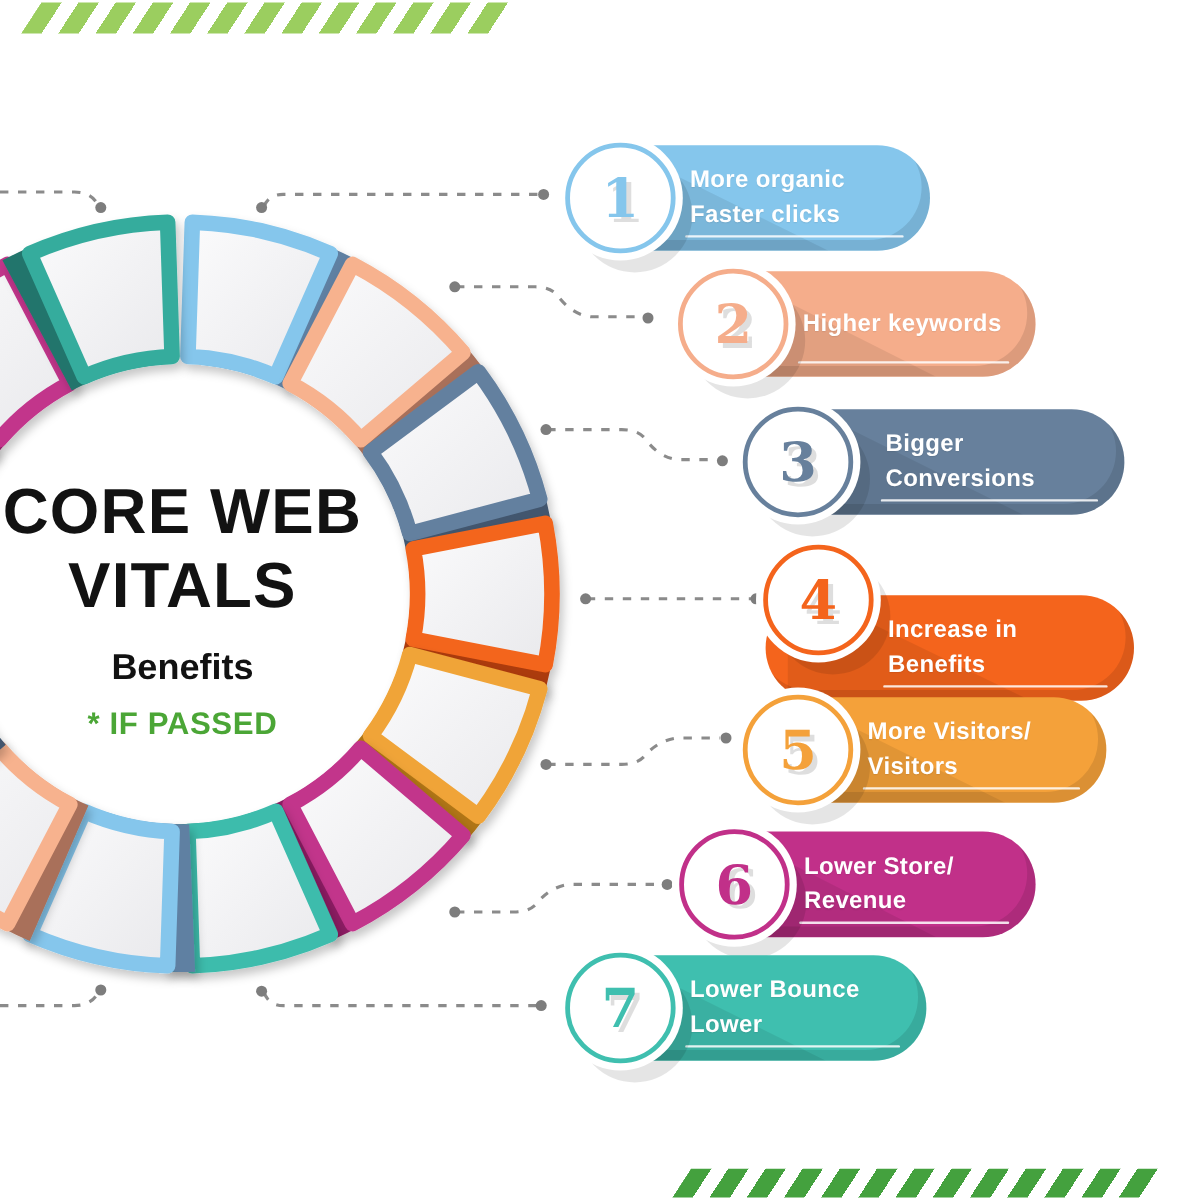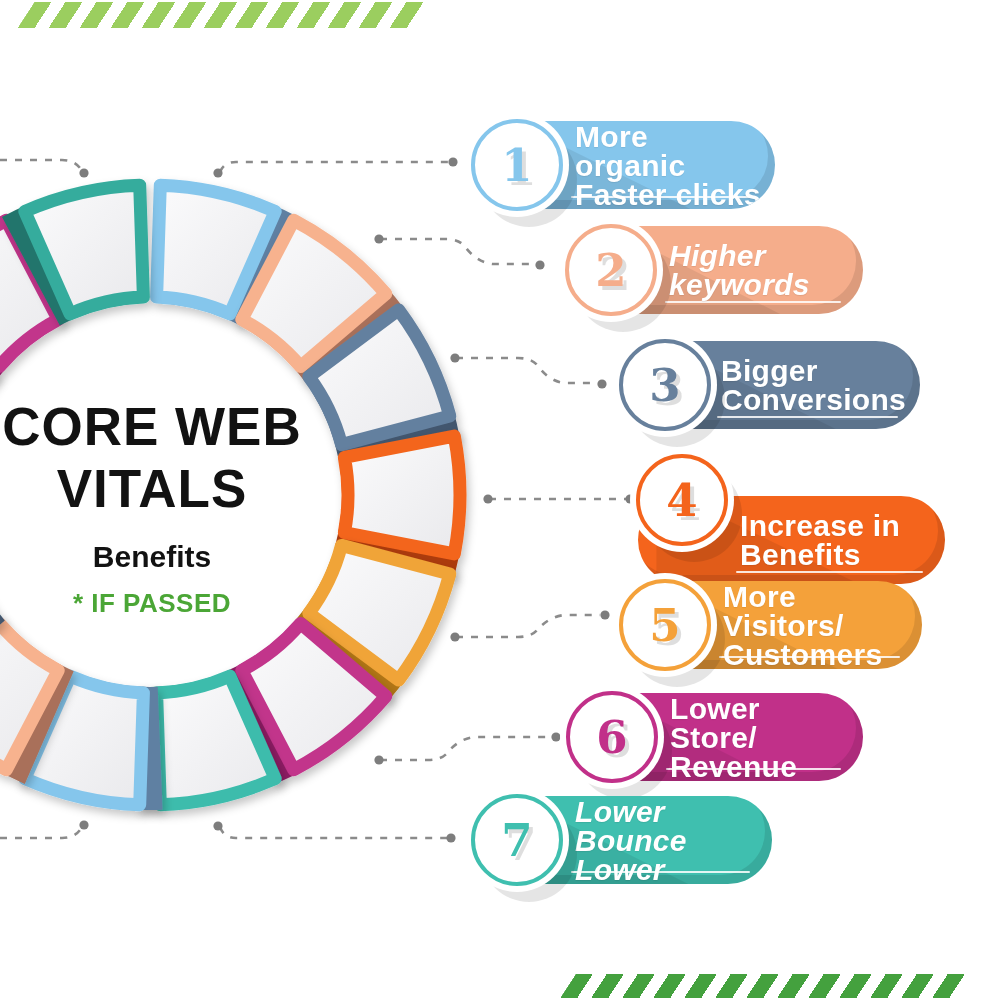--- a/index.html
+++ b/index.html
@@ -34,21 +34,21 @@
     background:rgba(0,0,0,.075);
     clip-path:polygon(13% 0%, 72% 100%, 6% 100%, 6% 55%);
   }
   .pill-line{
     position:absolute;left:98px;right:22px;bottom:11px;height:2.5px;
     background:rgba(255,255,255,.85);border-radius:2px;
   }
   .pill-text{
     position:absolute;left:102px;top:0;bottom:0;right:10px;
     display:flex;flex-direction:column;justify-content:center;
-    color:#ffffff;font-size:30px;font-weight:700;line-height:29px;letter-spacing:.3px;
+    color:#ffffff;font-size:20px;font-weight:700;line-height:29px;letter-spacing:.3px;
     text-shadow:0 1px 1px rgba(0,0,0,.08);
   }
   .badge{
     position:absolute;width:84px;height:84px;border-radius:50%;
     background:#ffffff;border:4px solid var(--c);
     box-shadow:0 0 0 6px #ffffff, 12px 14px 0 2px rgba(0,0,0,.10);
     display:flex;align-items:center;justify-content:center;
   }
   .badge .num{
     font-family:"DejaVu Serif", serif;font-weight:700;font-size:45px;color:var(--c);
@@ -173,34 +173,34 @@
       <span>More organic</span>
       <span>Faster clicks</span>
     </div>
   </div>
   <div class="badge" style="left: 471px; top: 119px;">
     <span class="num">1</span>
   </div>
 </article>
 
 <article class="pill" style="--c: #F5AD8B;">
-  <div class="pill-body" style="left: 567px; top: 226px; width: 296px; font-style: italic;">
+  <div class="pill-body" style="left: 567px; top: 226px; width: 296px;">
     <div class="pill-shadow-band"></div>
     <div class="pill-line"></div>
     <div class="pill-text">
       <span>Higher keywords</span>
     </div>
   </div>
   <div class="badge" style="left: 565px; top: 224px;">
     <span class="num">2</span>
   </div>
 </article>
 
 <article class="pill" style="--c: #67809C;">
-  <div class="pill-body" style="left: 619px; top: 341px; width: 301px;">
+  <div class="pill-body" style="left: 636px; top: 341px; width: 301px;">
     <div class="pill-shadow-band"></div>
     <div class="pill-line"></div>
     <div class="pill-text">
       <span>Bigger</span>
       <span>Conversions</span>
     </div>
   </div>
   <div class="badge" style="left: 619px; top: 339px;">
     <span class="num">3</span>
   </div>
@@ -219,21 +219,21 @@
     <span class="num">4</span>
   </div>
 </article>
 
 <article class="pill" style="--c: #F4A13A;">
   <div class="pill-body" style="left: 621px; top: 581px; width: 301px;">
     <div class="pill-shadow-band"></div>
     <div class="pill-line"></div>
     <div class="pill-text">
       <span>More Visitors/</span>
-      <span>Customers</span>
+      <span>Visitors</span>
     </div>
   </div>
   <div class="badge" style="left: 619px; top: 579px;">
     <span class="num">5</span>
   </div>
 </article>
 
 <article class="pill" style="--c: #C13089;">
   <div class="pill-body" style="left: 568px; top: 693px; width: 295px;">
     <div class="pill-shadow-band"></div>
@@ -242,21 +242,21 @@
       <span>Lower Store/</span>
       <span>Revenue</span>
     </div>
   </div>
   <div class="badge" style="left: 566px; top: 691px;">
     <span class="num">6</span>
   </div>
 </article>
 
 <article class="pill" style="--c: #3FBFAF;">
-  <div class="pill-body" style="left: 473px; top: 796px; width: 299px; font-style: italic;">
+  <div class="pill-body" style="left: 473px; top: 796px; width: 299px;">
     <div class="pill-shadow-band"></div>
     <div class="pill-line"></div>
     <div class="pill-text">
       <span>Lower Bounce</span>
       <span>Lower</span>
     </div>
   </div>
   <div class="badge" style="left: 471px; top: 794px;">
     <span class="num">7</span>
   </div>

